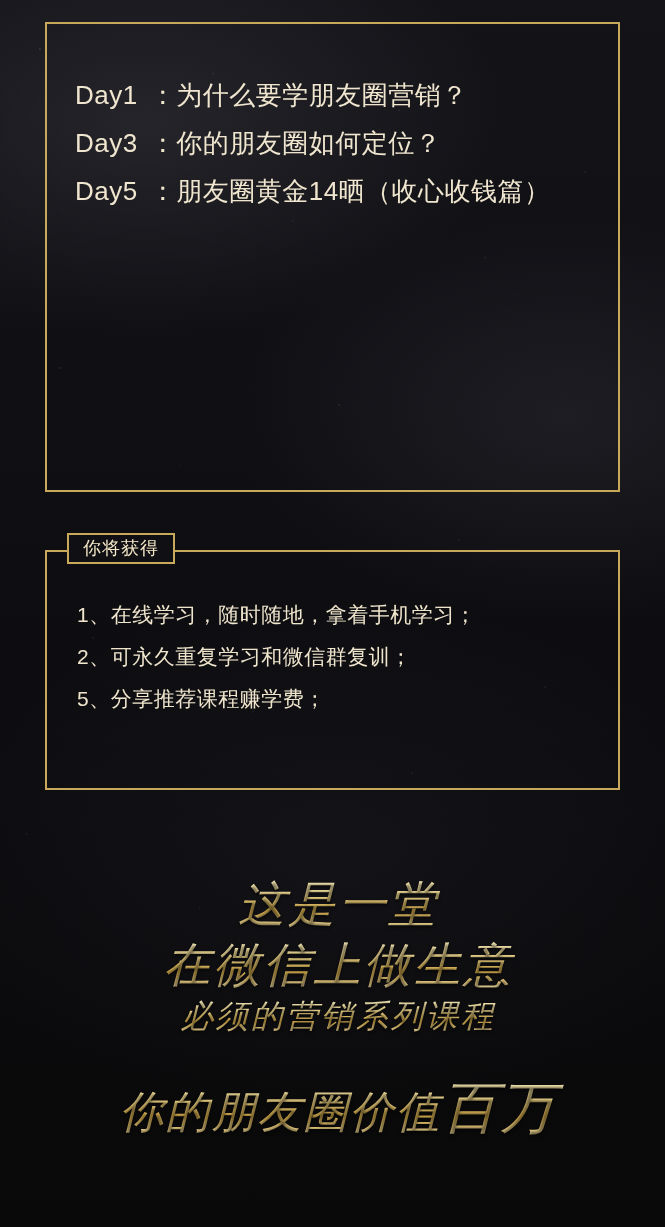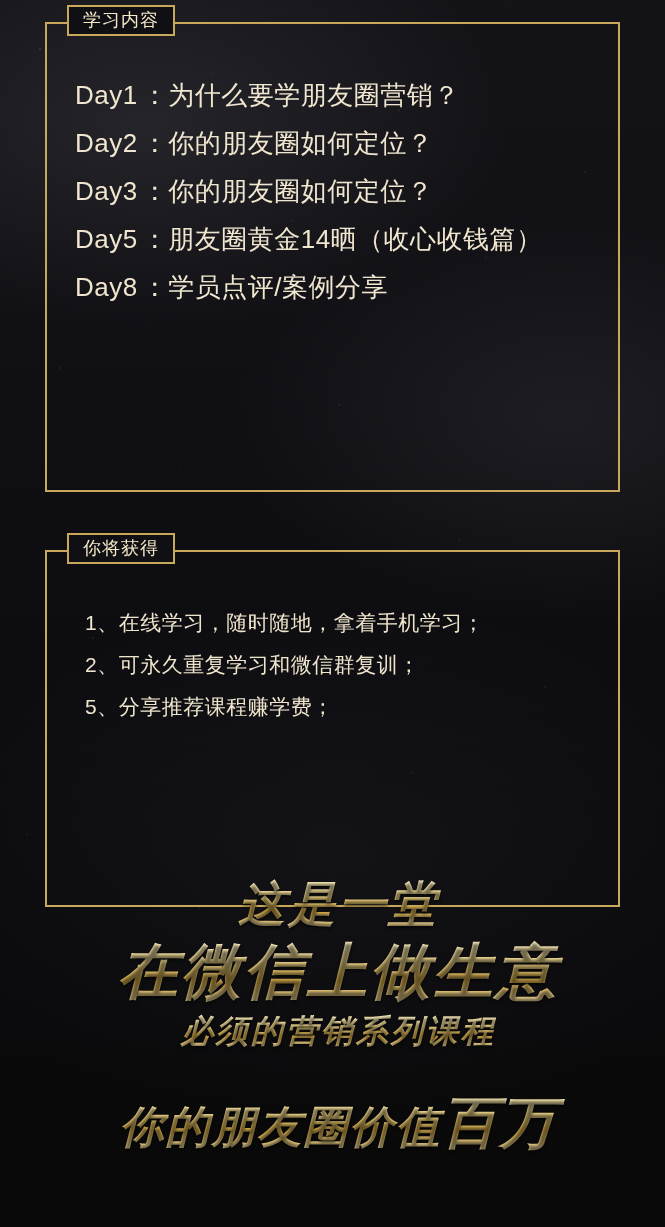--- a/index.html
+++ b/index.html
@@ -85,29 +85,29 @@
   }
   .day-item {
     font-size: 26px;
     line-height: 1.0;
     color: #f0e6cf;
     padding: 0 0 0 28px;
     margin-bottom: 22px;
     white-space: nowrap;
     letter-spacing: 0.5px;
   }
-  .day-label { margin-right: 4px; }
+  .day-label { margin-right: 12px; }
 
   
   #gains {
     top: 550px;
-    height: 357px;
+    height: 240px;
   }
   .gain-list {
-    margin: 8px;
+    margin: 0;
     padding: 52px 0 0 0;
     list-style: none;
   }
   .gain-item {
     font-size: 21px;
     line-height: 1.0;
     color: #efe5cd;
     padding: 0 0 0 30px;
     margin-bottom: 21px;
     white-space: nowrap;
@@ -117,68 +117,61 @@
   
   .slogan {
     position: absolute;
     left: 0;
     right: 0;
     top: 878px;
     text-align: center;
   }
   .slogan-line {
     font-family: "Liberation Serif", serif;
-    font-weight: bold;
+    font-weight: normal;
     font-style: italic;
     letter-spacing: 3px;
     line-height: 1.12;
     background: linear-gradient(180deg, #fdf3c8 0%, #f2d98b 35%, #d8ae4a 62%, #f7e6b0 100%);
     -webkit-background-clip: text;
     background-clip: text;
     color: transparent;
     -webkit-text-fill-color: transparent;
     text-shadow: 0 2px 3px rgba(0,0,0,0.55);
     margin: 0 0 8px 12px;
   }
   .slogan-1 { font-size: 47px; }
-  .slogan-2 { font-size: 60px; }
+  .slogan-2 { font-size: 47px; }
   .slogan-3 { font-size: 32px; }
   .slogan-gap { height: 34px; }
   .slogan-4 {
     font-size: 44px;
     letter-spacing: 2px;
     text-align: center;
   }
   .slogan-4 .big {
     font-size: 56px;
   }
 </style>
 </head>
 <body>
 
 <div class="poster">
   <div class="speckle"></div>
 
   <div class="section" id="learning">
-    <div class="section-title">学习内容</div>
     <ul class="day-list">
       <li class="day-item">
         <span class="day-label">Day1</span><span>：为什么要学朋友圈营销？</span>
-      </li>
-      <li class="day-item">
-        <span class="day-label">Day2</span><span>：你的朋友圈如何定位？</span>
       </li>
       <li class="day-item">
         <span class="day-label">Day3</span><span>：你的朋友圈如何定位？</span>
       </li>
       <li class="day-item">
         <span class="day-label">Day5</span><span>：朋友圈黄金14晒（收心收钱篇）</span>
-      </li>
-      <li class="day-item">
-        <span class="day-label">Day8</span><span>：学员点评/案例分享</span>
       </li>
     </ul>
   </div>
 
   <div class="section" id="gains">
     <div class="section-title">你将获得</div>
     <ul class="gain-list">
       <li class="gain-item">1、在线学习，随时随地，拿着手机学习；</li>
       <li class="gain-item">2、可永久重复学习和微信群复训；</li>
       <li class="gain-item">5、分享推荐课程赚学费；</li>

